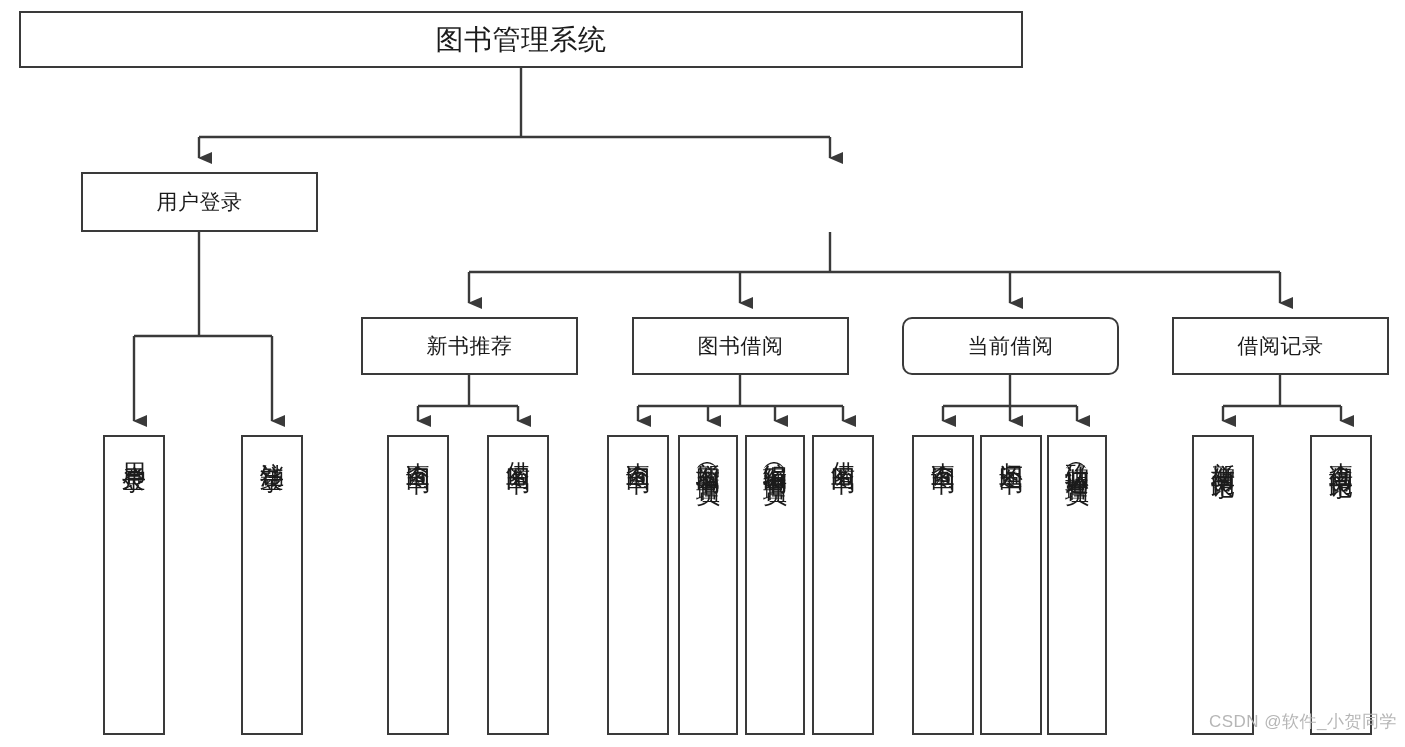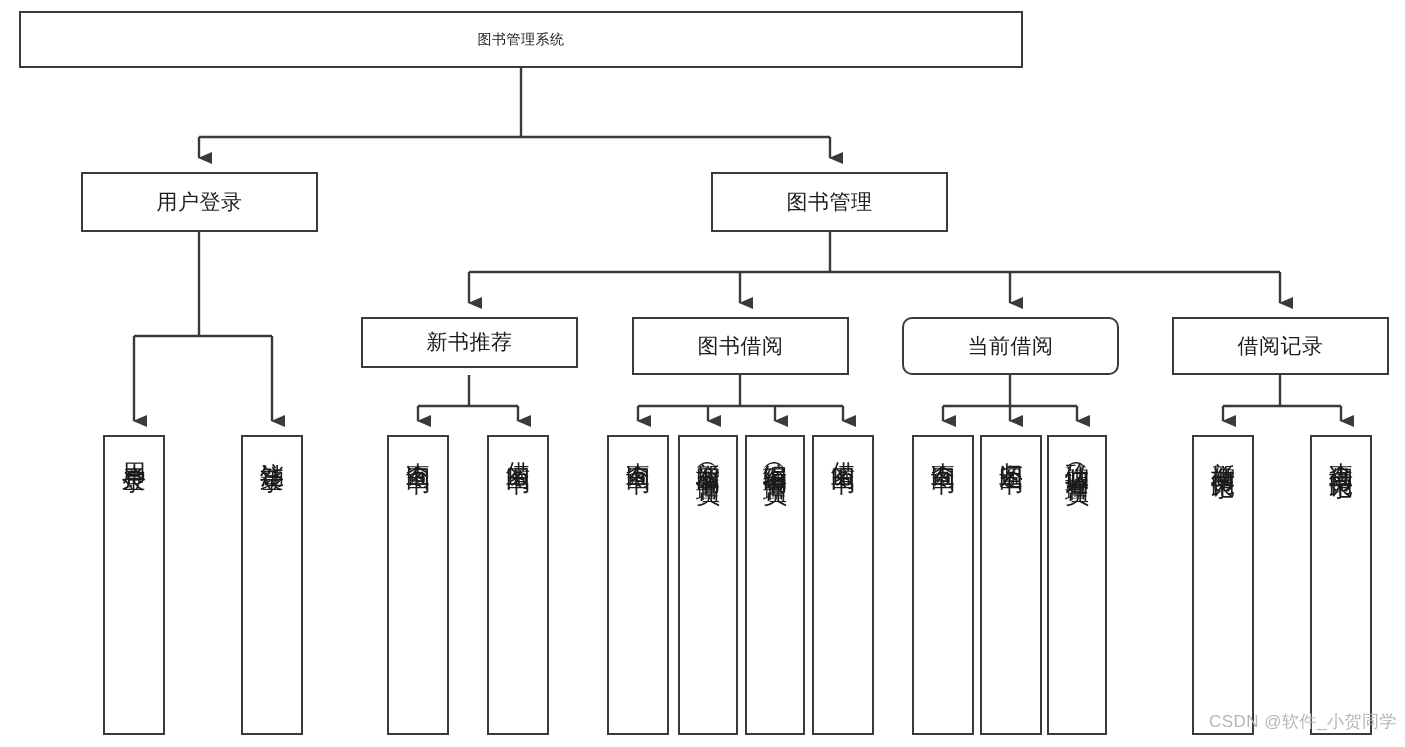--- a/index.html
+++ b/index.html
@@ -40,21 +40,21 @@
     text-align: center;
     line-height: 1.18;
     letter-spacing: 0.5px;
   }
   
   .node.horiz .label {
     font-size: 21px;
     white-space: nowrap;
   }
   .node.root .label {
-    font-size: 14px;
+    font-size: 28px;
   }
   
   .node.vert {
     align-items: flex-start;
     justify-content: center;
     padding-top: 6px;
   }
   .node.vert .label {
     writing-mode: vertical-rl;
     text-orientation: upright;
@@ -128,25 +128,22 @@
     </g>
   </svg>
 
   <div class="node horiz root" style="left:19px;top:11px;width:1004px;height:57px;">
     <span class="label">图书管理系统</span>
   </div>
 
   <div class="node horiz" style="left:81px;top:172px;width:237px;height:60px;">
     <span class="label">用户登录</span>
   </div>
-  <div class="node horiz" style="left:711px;top:172px;width:237px;height:60px;">
-    <span class="label">图书管理</span>
-  </div>
-
-  <div class="node horiz" style="left:361px;top:317px;width:217px;height:51px;align-items:center;">
+
+  <div class="node horiz" style="left:361px;top:317px;width:217px;height:58px;align-items:center;">
     <span class="label">新书推荐</span>
   </div>
   <div class="node horiz" style="left:632px;top:317px;width:217px;height:58px;">
     <span class="label">图书借阅</span>
   </div>
   <div class="node horiz" style="left:902px;top:317px;width:217px;height:58px;border-radius:10px;">
     <span class="label">当前借阅</span>
   </div>
   <div class="node horiz" style="left:1172px;top:317px;width:217px;height:58px;">
     <span class="label">借阅记录</span>

